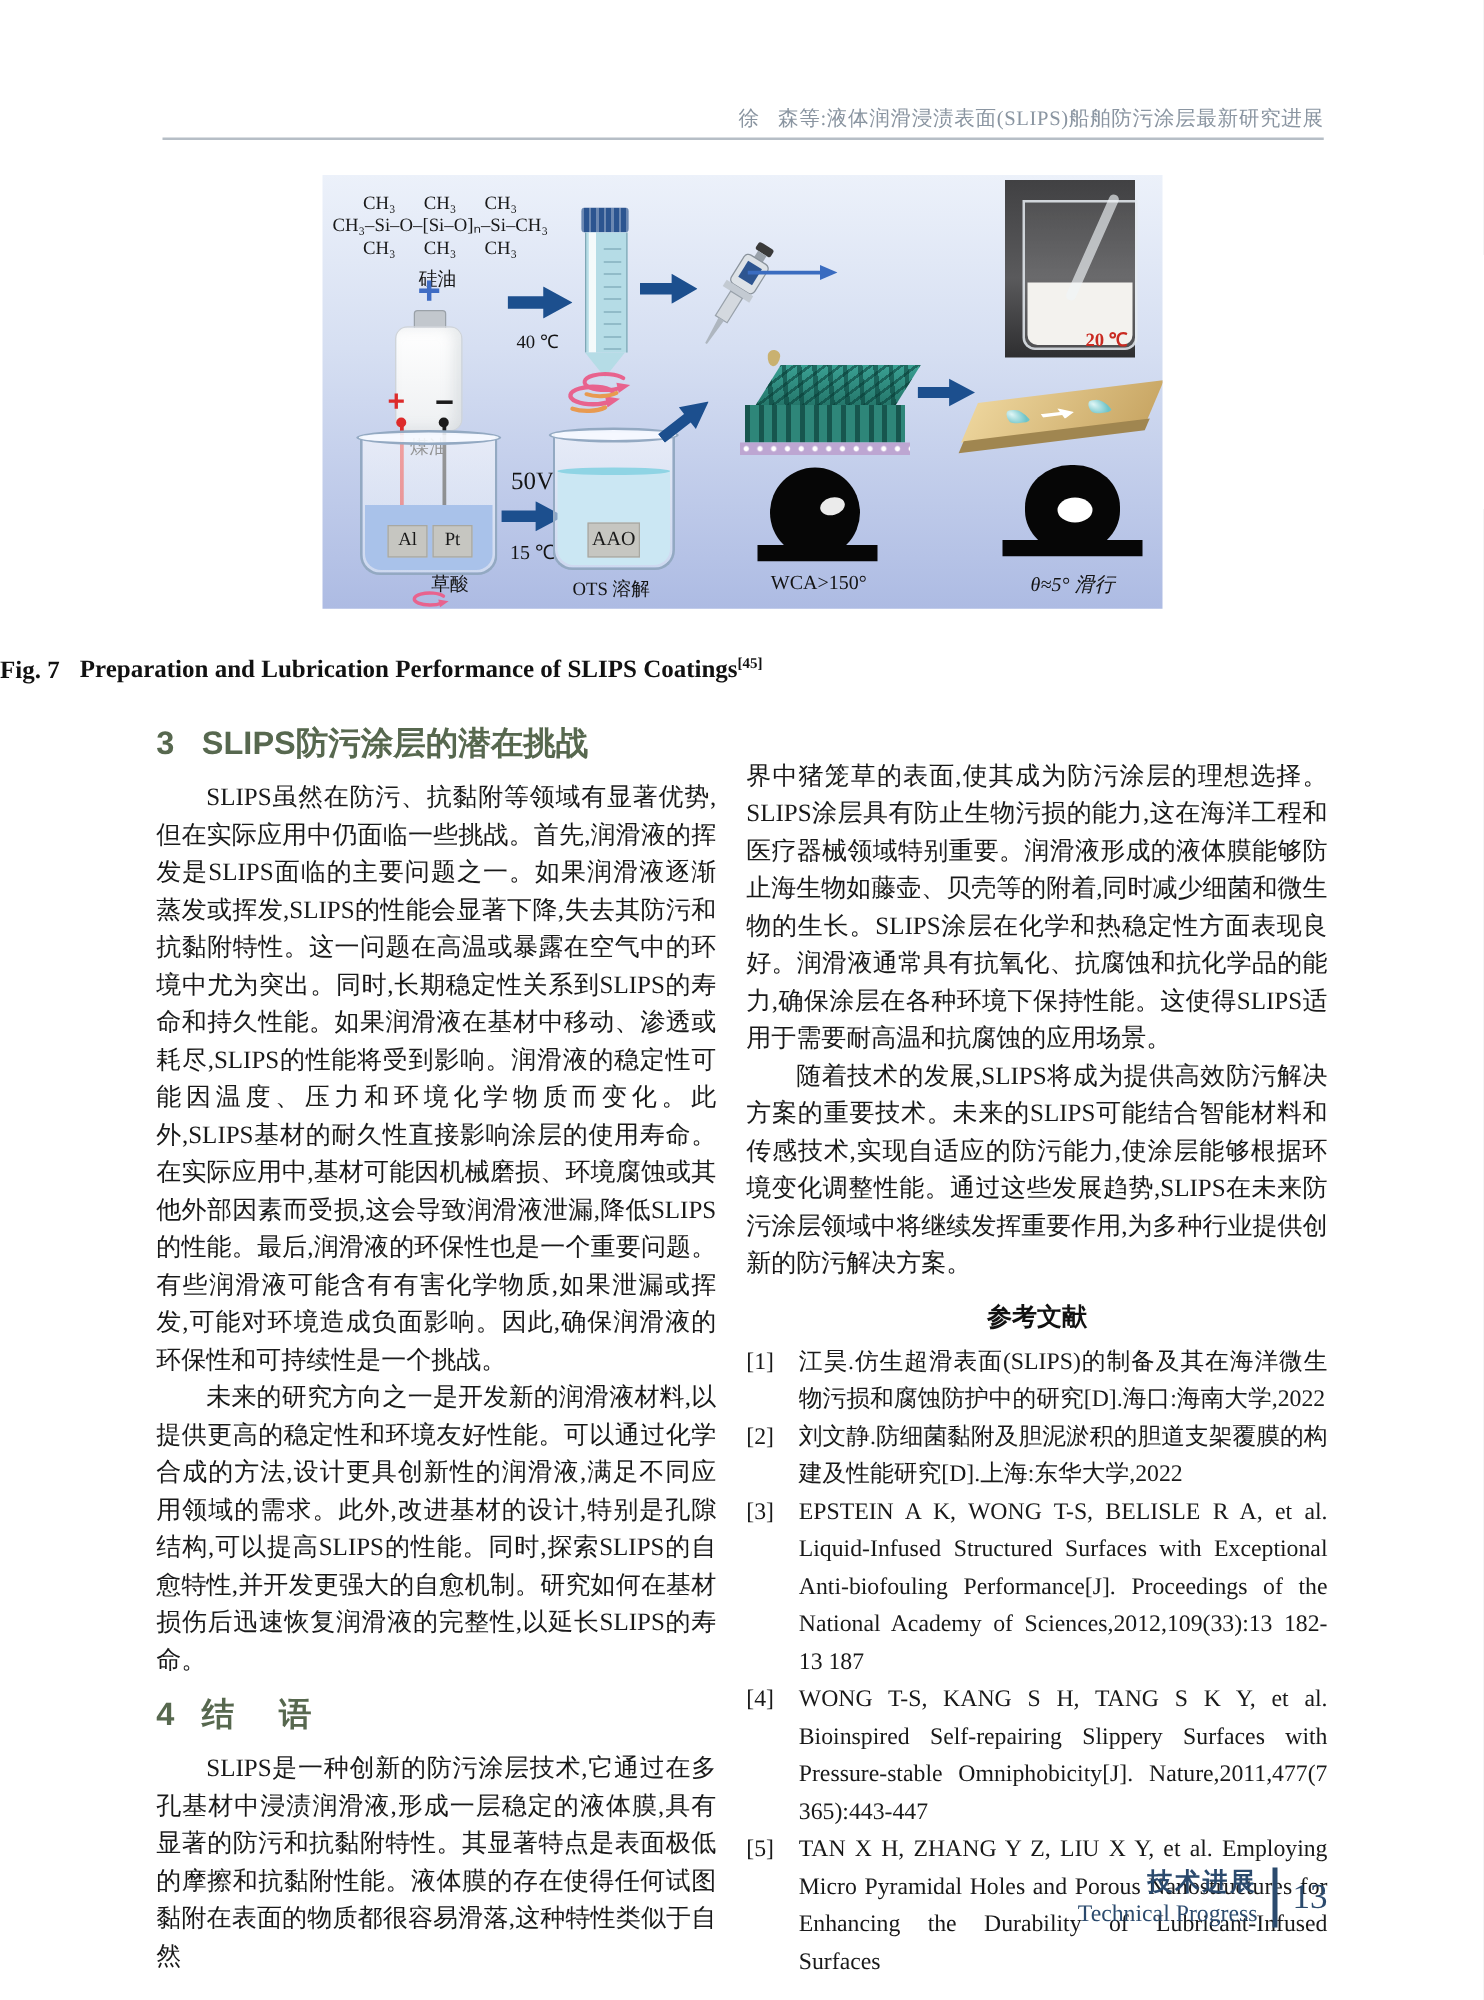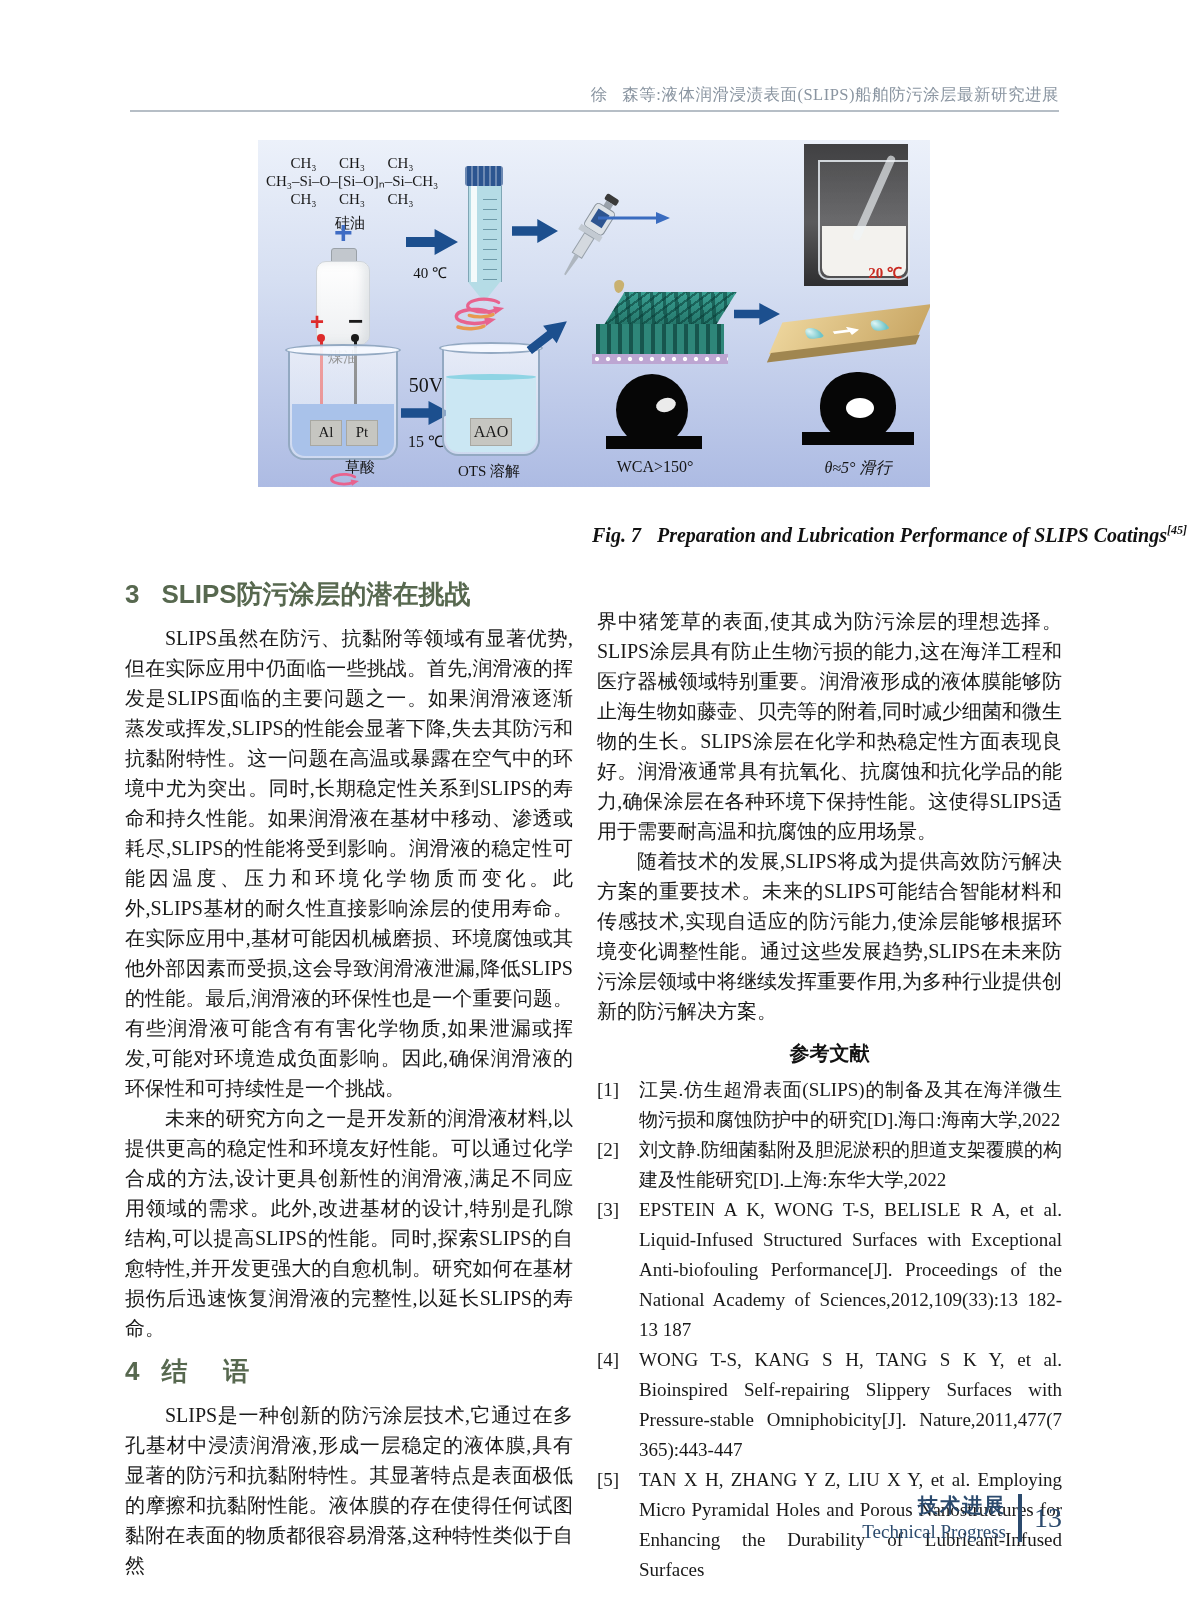--- a/index.html
+++ b/index.html
@@ -131,21 +131,21 @@
 
   .theta-group{left:544px;top:232px;width:112px;height:82px;}
   .theta-ball{left:18px;top:0;width:76px;height:70px;border-radius:48%;background:#060606;}
   .theta-hl{left:26px;top:26px;width:28px;height:20px;background:#fff;border-radius:50%;}
   .theta-bar{left:0;top:60px;width:112px;height:13px;}
   .lbl-theta{left:536px;top:318px;width:128px;font-size:16px;font-style:italic;}
 
   
   .cap-zh{position:absolute;top:494px;left:0;width:100%;text-align:center;font-weight:bold;
           font-family:"Liberation Sans",sans-serif;font-size:20px;word-spacing:.9em;color:#111;}
-  .cap-en{position:absolute;top:523px;left:0;width:100%;text-align:right;font-weight:bold;font-size:20px;color:#111;font-style:italic;}
+  .cap-en{position:absolute;top:523px;left:0;width:100%;text-align:left;font-weight:bold;font-size:20px;color:#111;}
   .cap-en .cap-prefix{margin-right:16px;}
   sup.refmark{font-size:12px;vertical-align:super;}
 
   
   .columns{position:absolute;left:125px;top:578px;width:937px;display:flex;gap:24px;}
   .col-left{width:448px;}
   .col-right{width:465px;padding-top:28px;box-sizing:border-box;}
   .sec-head{display:flex;align-items:baseline;gap:22px;color:#57684f;
             font-family:"Liberation Sans",sans-serif;font-weight:bold;font-size:26px;line-height:32px;margin:0 0 13px 0;}
   .sec-head .sec-title{word-spacing:1.1em;}

